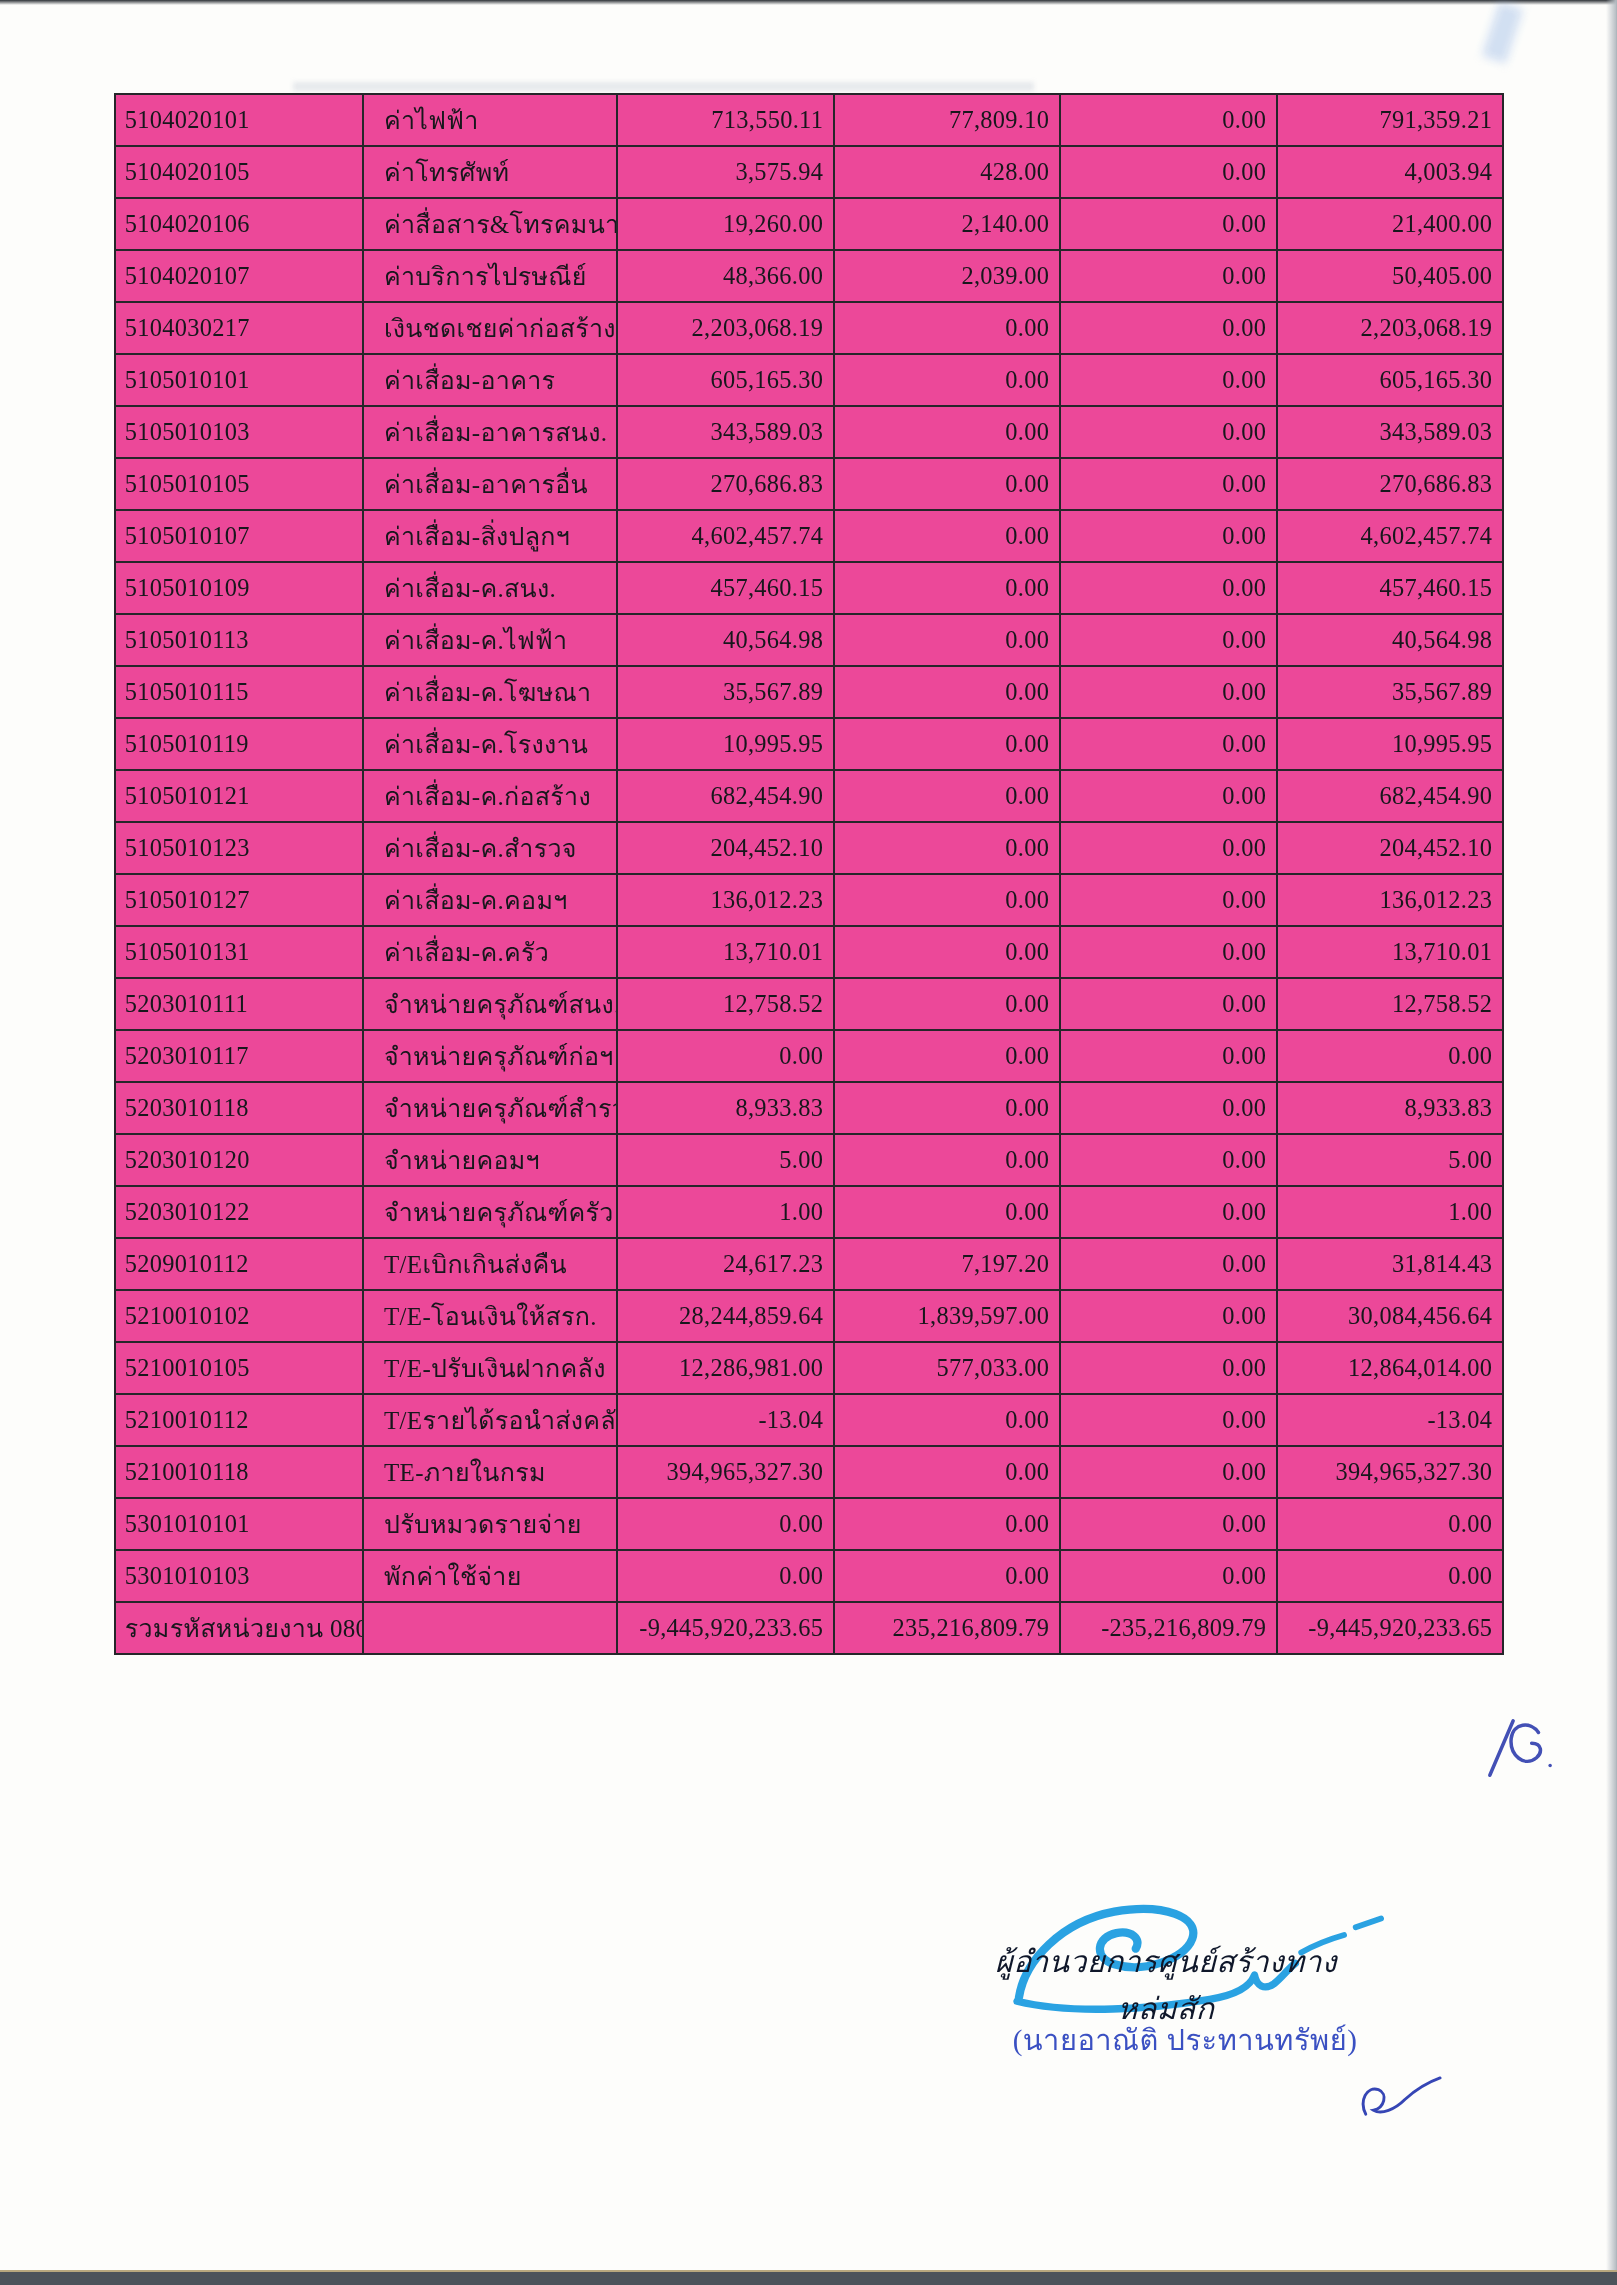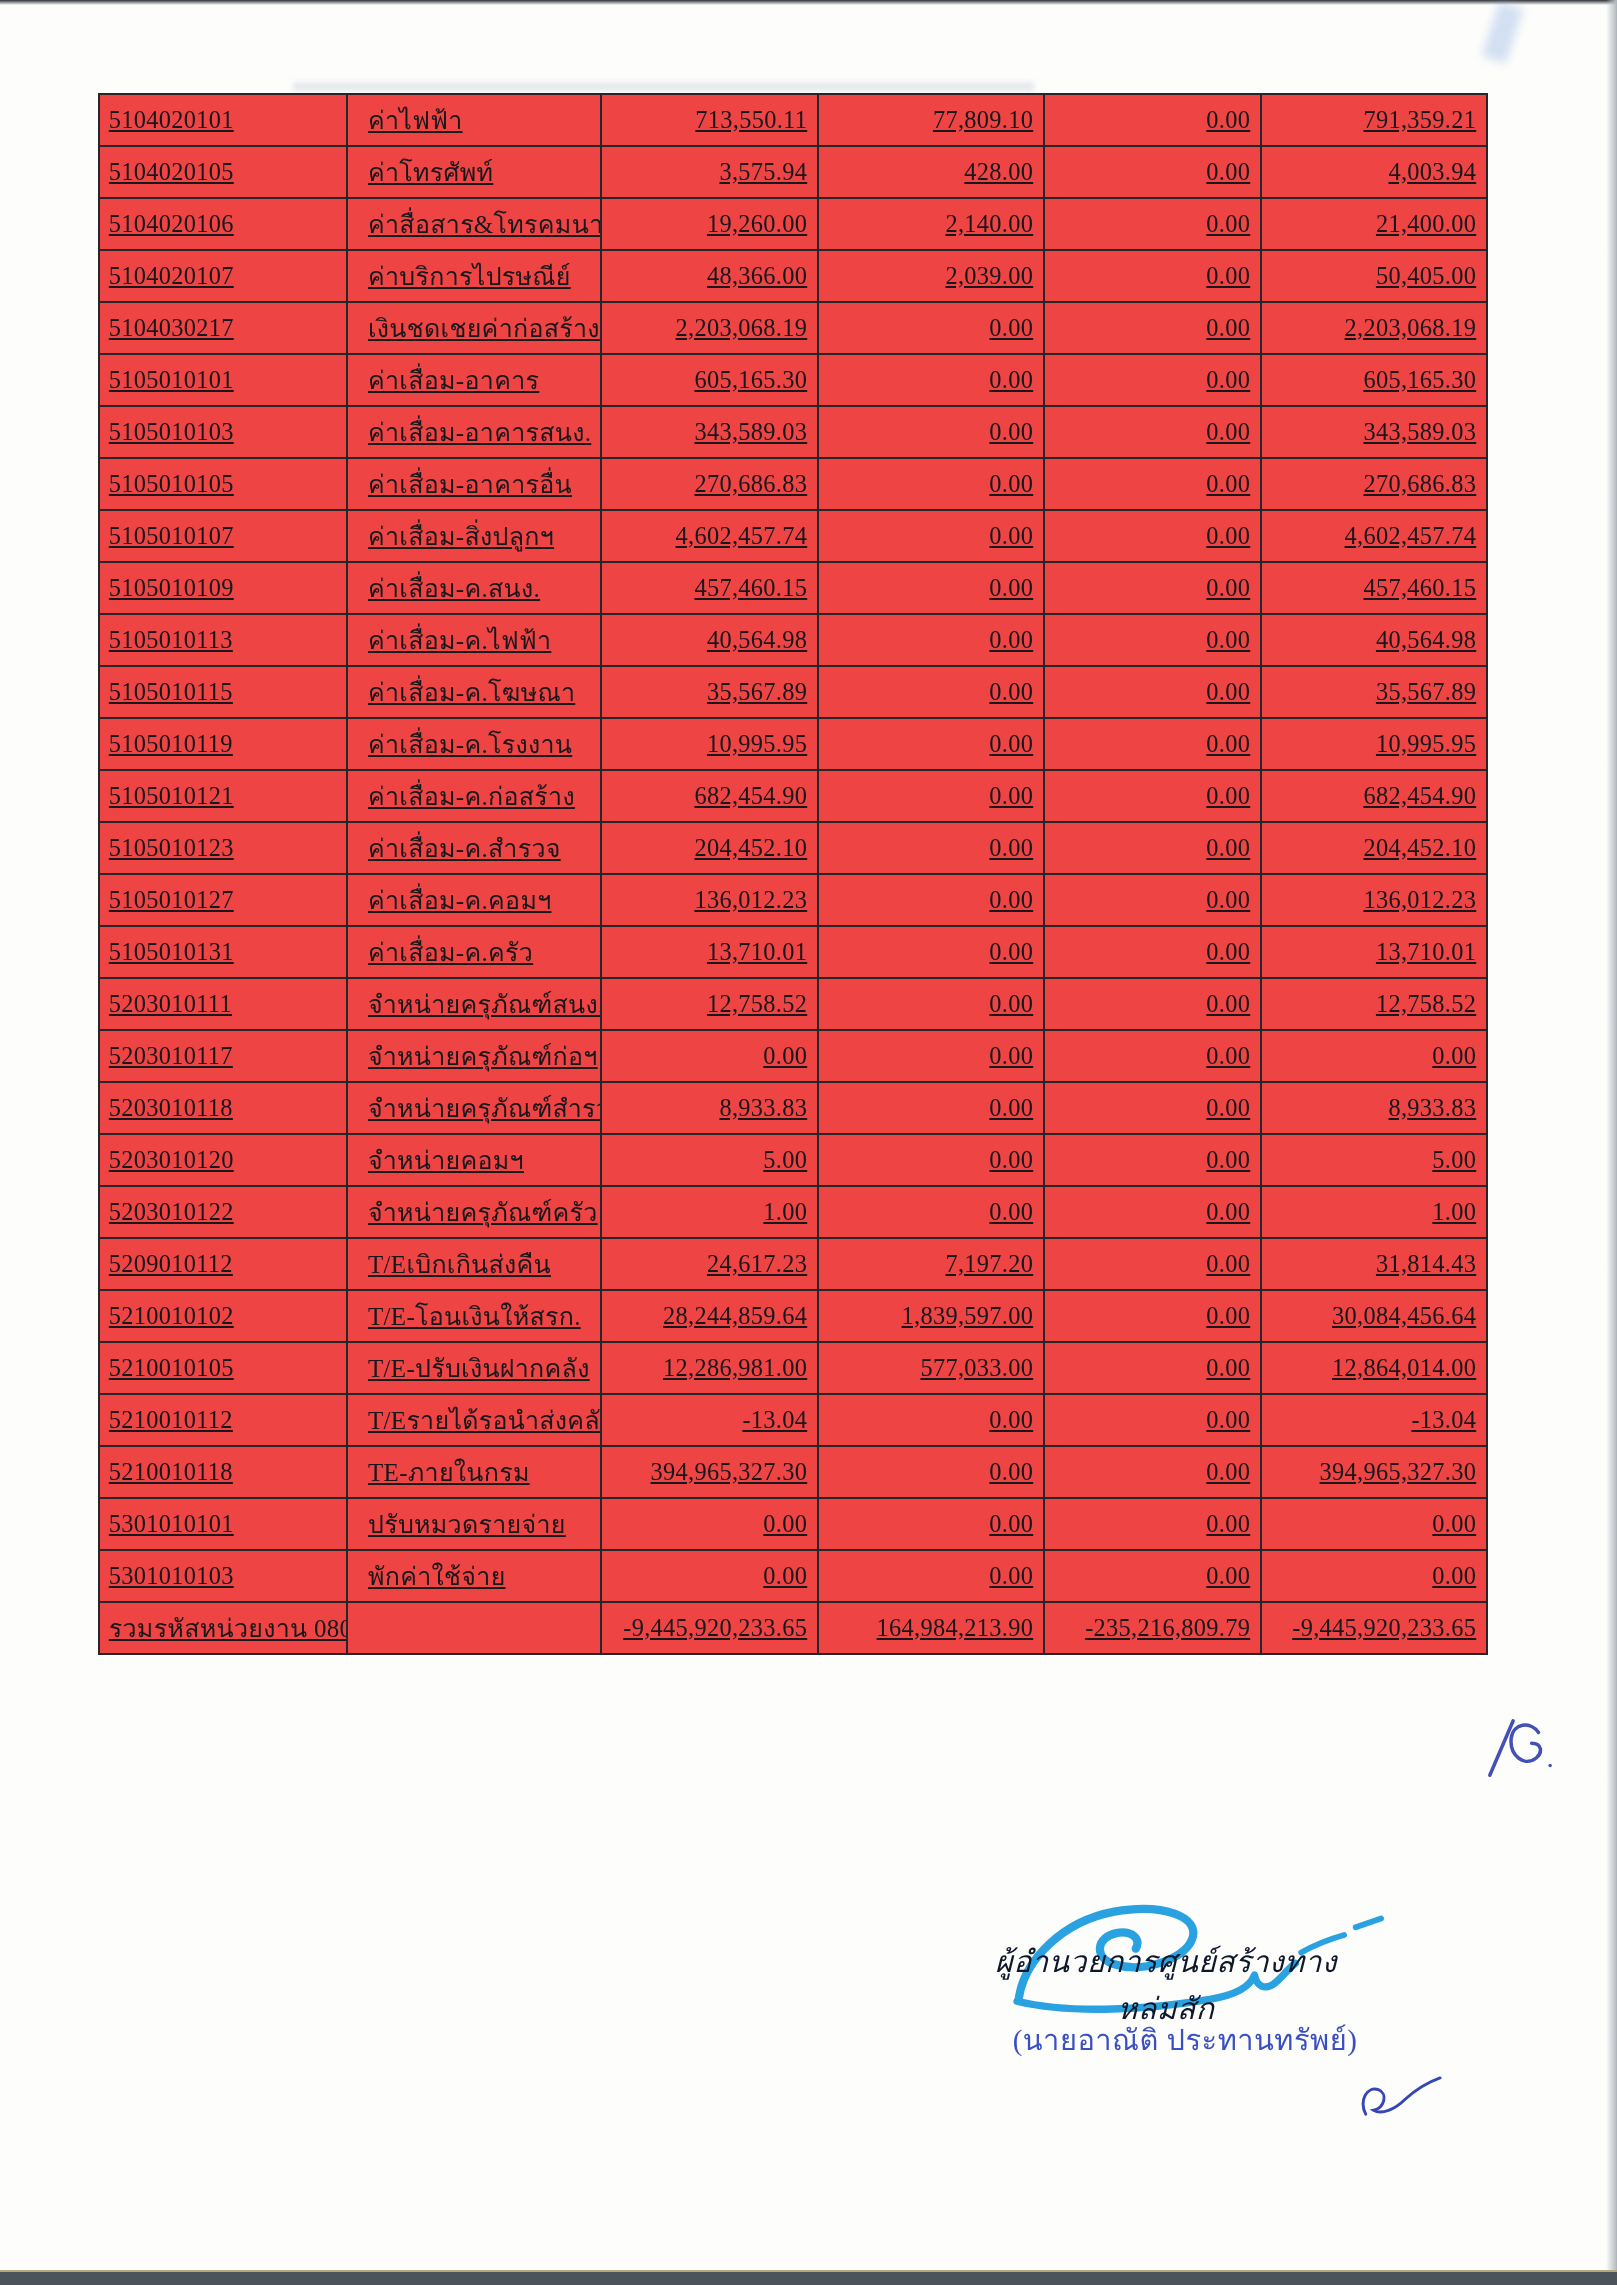--- a/index.html
+++ b/index.html
@@ -15,24 +15,23 @@
   .scan-smudge-topright{position:absolute;left:1490px;top:3.9px;width:25px;height:57px;
     background:rgba(130,170,225,.35);filter:blur(4.9px);transform:rotate(18deg);}
   .scan-edge-right{position:absolute;top:0;right:0;width:11.7px;height:100%;
     background:linear-gradient(to right,rgba(170,177,183,0) 0%,#b6bdc3 85%,#8d949b 100%);}
   .scan-edge-bottom{position:absolute;left:0;bottom:0;width:100%;height:12.7px;
     background:#4c535a;border-top:2px solid #b7a77e;}
   .scan-smear-abovetable{position:absolute;left:293px;top:82px;width:741px;height:8.8px;
     background:rgba(110,130,160,.16);filter:blur(2.9px);}
   
   table.ledger{
-    position:absolute;left:98px;top:93px;width:1388px;
+    position:absolute;left:114px;top:93px;width:1388px;
     border-collapse:collapse;table-layout:fixed;
-    background:#ef4444;
-    text-decoration:underline;
+    background:#ec4899;
   }
   table.ledger col.c-code{width:248px;}
   table.ledger col.c-desc{width:254px;}
   table.ledger col.c-a1{width:217px;}
   table.ledger col.c-a2{width:226px;}
   table.ledger col.c-a3{width:217px;}
   table.ledger col.c-a4{width:226px;}
   table.ledger td{
     border:2px solid #26262a;
     height:50px;
@@ -310,21 +309,21 @@
         <td class="desc">พักค่าใช้จ่าย</td>
         <td class="num">0.00</td>
         <td class="num">0.00</td>
         <td class="num">0.00</td>
         <td class="num">0.00</td>
       </tr>
       <tr class="total-row">
         <td class="code">รวมรหัสหน่วยงาน 08006</td>
         <td class="desc"></td>
         <td class="num">-9,445,920,233.65</td>
-        <td class="num">164,984,213.90</td>
+        <td class="num">235,216,809.79</td>
         <td class="num">-235,216,809.79</td>
         <td class="num">-9,445,920,233.65</td>
       </tr>
     </tbody>
 </table>
 
 <svg class="check-mark" viewBox="0 0 84 74">
   <g fill="none" stroke="#4350b5" stroke-width="3.6" stroke-linecap="round">
     <path d="M 12 64 L 36 8"></path>
     <path d="M 62 20 C 54 8, 36 10, 34 26 C 32 44, 48 56, 60 46 C 66 41, 66 31, 55 31"></path>

